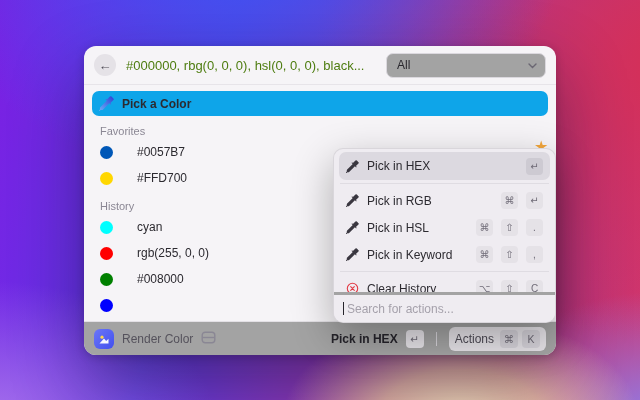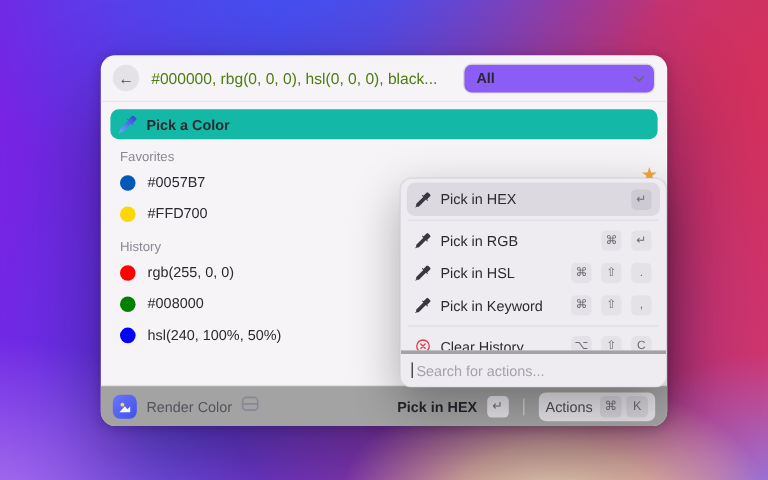--- a/index.html
+++ b/index.html
@@ -21,30 +21,30 @@
   .window{
     position:absolute;left:84px;top:46px;width:472px;height:309px;
     background:#f6f4f7;border-radius:12px;
     box-shadow:0 30px 70px rgba(20,10,40,.45), 0 2px 10px rgba(0,0,0,.2);
   }
   
   .header{display:flex;align-items:center;height:38px;padding:0 10px;gap:10px;border-bottom:1px solid #e7e4e9;}
   .back{flex:none;width:22px;height:22px;border-radius:50%;background:#e5e2e7;color:#504d57;
     font-size:13px;line-height:1;display:flex;align-items:center;justify-content:center;border:none;padding:0;}
   .search-ph{flex:1;font-size:13px;color:#4d7c0f;white-space:nowrap;overflow:hidden;}
-  .dropdown{flex:none;width:160px;height:25px;box-sizing:border-box;border:1px solid #dbd8de;background:#8b5cf6;
+  .dropdown{flex:none;width:160px;height:25px;box-sizing:border-box;border:1px solid #dbd8de;background:#a3a3a3;
     border-radius:7px;display:flex;align-items:center;justify-content:space-between;
-    padding:0 8px 0 10px;font-size:12px;color:#2a282e;font-weight:700;}
+    padding:0 8px 0 10px;font-size:12px;color:#2a282e;font-weight:400;}
   .chev{color:#6b6773;}
   
-  .pick-row{margin:6px 8px 0;height:25px;background:#14b8a6;border-radius:7px;display:flex;align-items:center;
+  .pick-row{margin:6px 8px 0;height:25px;background:#0ea5e9;border-radius:7px;display:flex;align-items:center;
     gap:8px;padding:0 7px;font-size:12px;color:#2c2a30;font-weight:600;}
   
   .section-title{margin:9px 16px 2px 16px;font-size:11px;color:#8b8794;}
-  .list-item{height:26px;margin:0 8px;padding:0 8px;display:flex;align-items:center;gap:10px;border-radius:6px;
+  .list-item{height:26px;margin:0 8px;padding:0 8px;display:flex;align-items:center;gap:24px;border-radius:6px;
     font-size:12px;color:#2c2a30;}
   .swatch{width:13px;height:13px;border-radius:50%;flex:none;}
   
   .star{position:absolute;top:93px;left:450px;font-size:16px;color:#f2a63c;z-index:5;line-height:1;}
   
   .footer{position:absolute;left:0;right:0;bottom:0;height:33px;border-top:1px solid #e3e0e5;
     display:flex;align-items:center;padding:0 10px;gap:8px;border-radius:0 0 12px 12px;background:#a3a3a3;}
   .app-icon{flex:none;width:20px;height:20px;border-radius:6px;background:linear-gradient(135deg,#6b76f8,#4250ee);
     display:flex;align-items:center;justify-content:center;}
   .footer-app-name{font-size:12px;color:#55525c;}
@@ -113,30 +113,33 @@
         <div class="list-item">
           <div class="swatch" style="background: rgb(0, 87, 183);"></div>
           <div>#0057B7</div>
         </div>
         <div class="list-item">
           <div class="swatch" style="background: rgb(255, 215, 0);"></div>
           <div>#FFD700</div>
         </div>
         <div class="section-title">History</div>
         <div class="list-item">
+          <div class="swatch" style="background: rgb(0, 255, 255);"></div>
+          <div>cyan</div>
+        </div>
+        <div class="list-item">
           <div class="swatch" style="background: rgb(255, 0, 0);"></div>
           <div>rgb(255, 0, 0)</div>
         </div>
         <div class="list-item">
           <div class="swatch" style="background: rgb(0, 128, 0);"></div>
           <div>#008000</div>
         </div>
         <div class="list-item">
           <div class="swatch" style="background: rgb(0, 0, 255);"></div>
-          <div>hsl(240, 100%, 50%)</div>
         </div>
       </div>
 
     <div class="star">★</div>
 
     <div class="footer">
       <span class="app-icon">
         <svg width="12" height="12" viewBox="0 0 12 12">
           <circle cx="4" cy="4.2" r="1.6" fill="#ffd84d"></circle>
           <path d="M1.5 10.5 L6 5.5 L8.2 8 L10.5 5.8 L10.5 10.5 Z" fill="#ffffff" opacity="0.95"></path>

